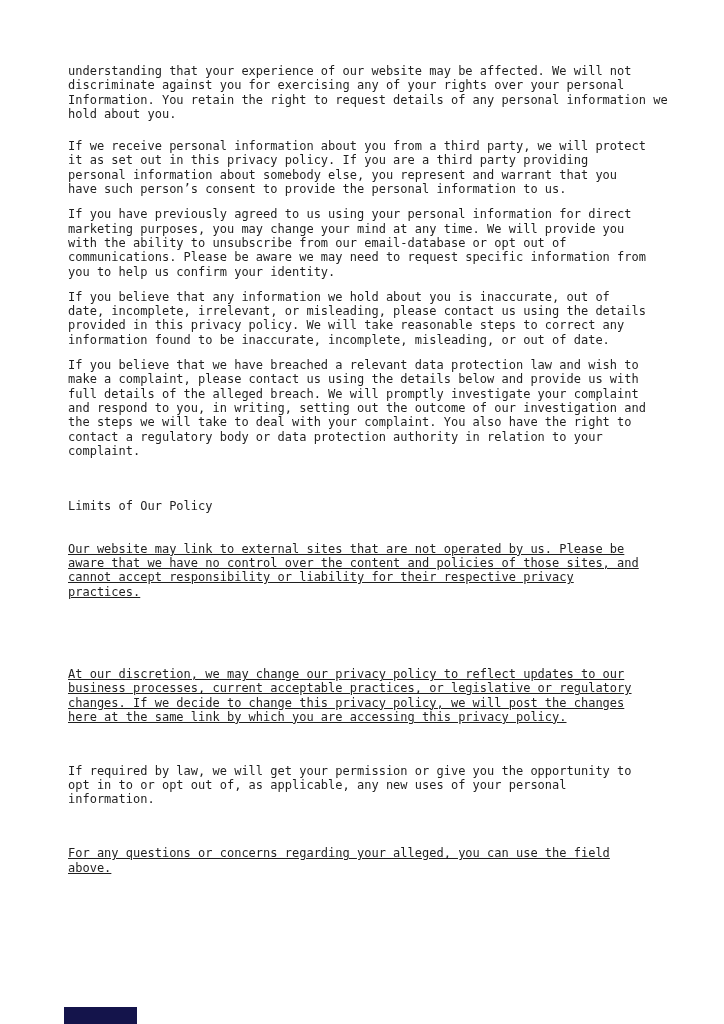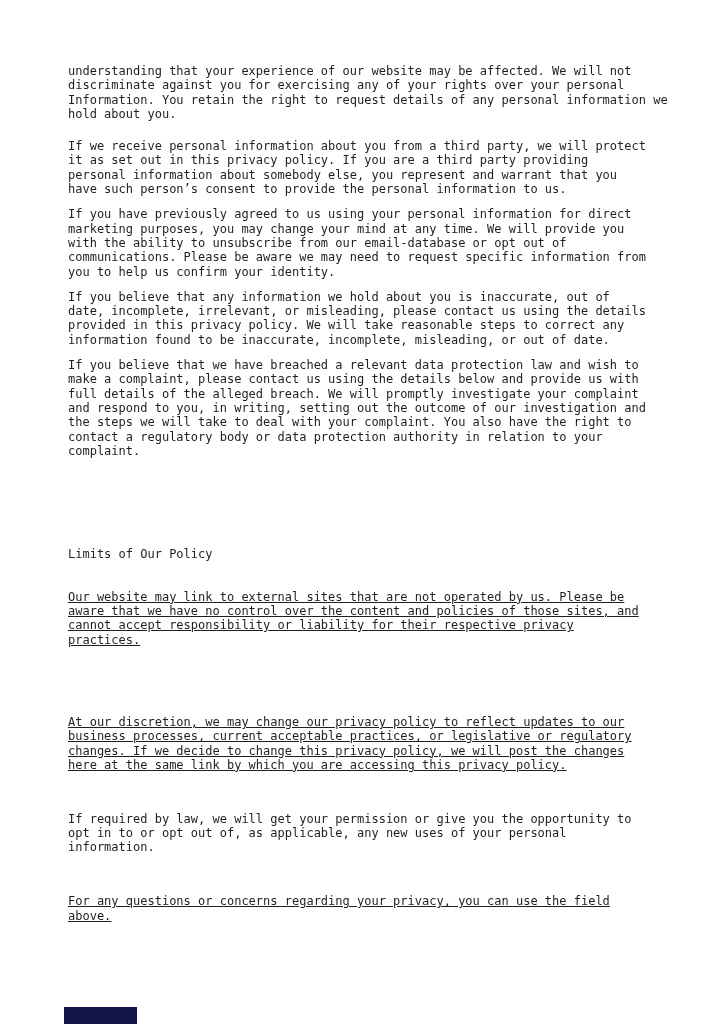--- a/index.html
+++ b/index.html
@@ -15,21 +15,21 @@
     top: 0; left: 0;
     width: 724px;
     padding: 64px 40px 0 68px;
     font-size: 12px;
     line-height: 14.3px;
     color: #1f1f1f;
   }
   .block { white-space: pre; margin-bottom: 11px; }
   .block.first { margin-bottom: 18px; }
   .block.tight { margin-bottom: 12px; }
-  .section-heading { white-space: pre; margin-top: 48px; }
+  .section-heading { white-space: pre; }
   .section-body { white-space: pre; text-decoration: underline; }
   .footer-partial {
     position: absolute;
     left: 64px;
     top: 1007px;
     width: 73px;
     height: 17px;
     background: #14144b;
   }
 </style>
@@ -80,21 +80,21 @@
 business processes, current acceptable practices, or legislative or regulatory
 changes. If we decide to change this privacy policy, we will post the changes
 here at the same link by which you are accessing this privacy policy.</div>
   </section>
 
   <div class="block">If required by law, we will get your permission or give you the opportunity to
 opt in to or opt out of, as applicable, any new uses of your personal
 information.</div>
 
   <section class="block">
-    <div class="section-body">For any questions or concerns regarding your privacy, you can use the field
+    <div class="section-body">For any questions or concerns regarding your alleged, you can use the field
 above.</div>
   </section>
 
   <section class="block tight">
     
     
     
     
   </section>
 

